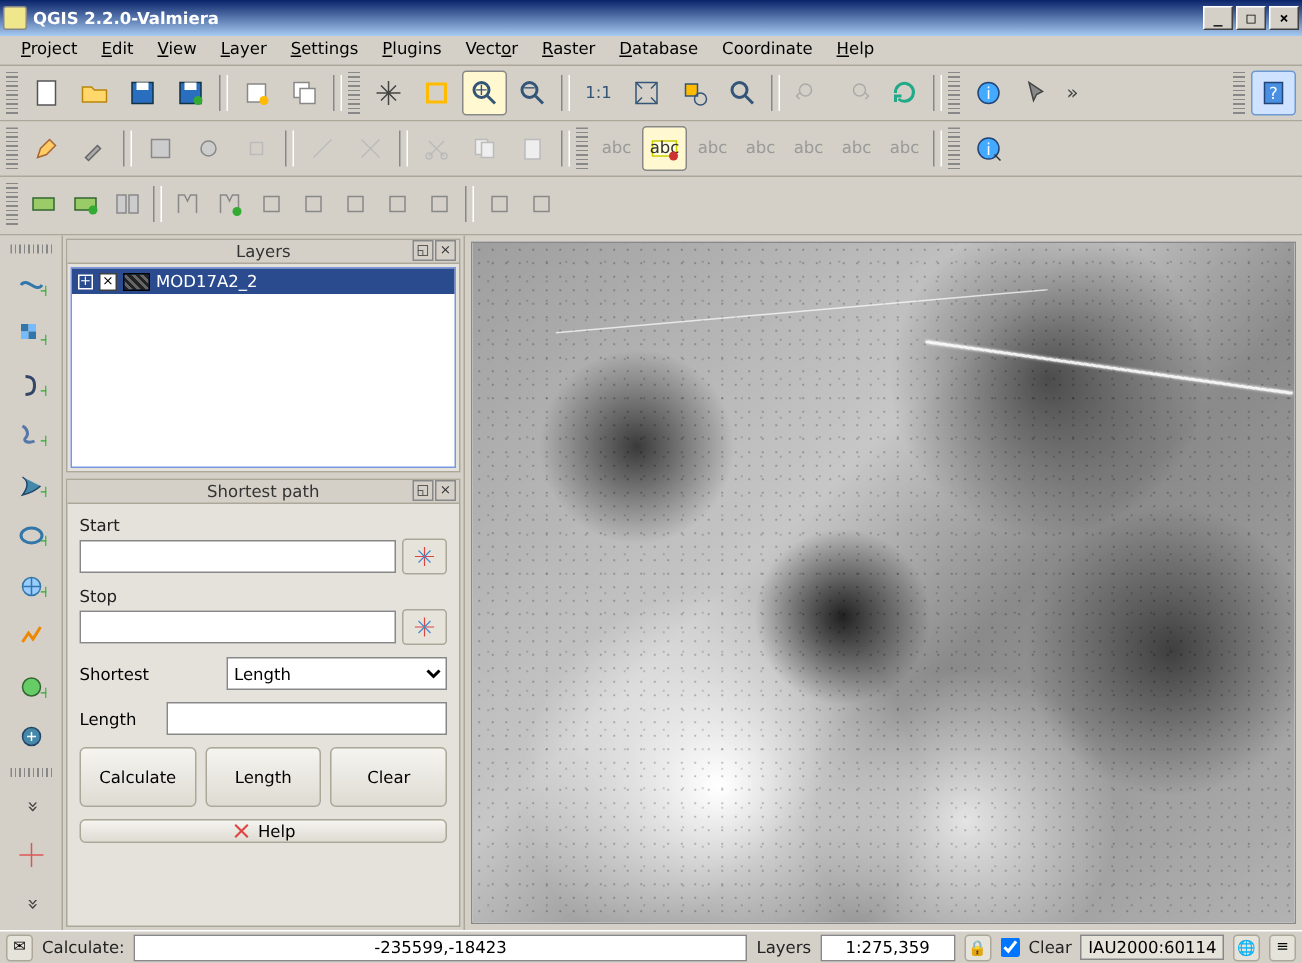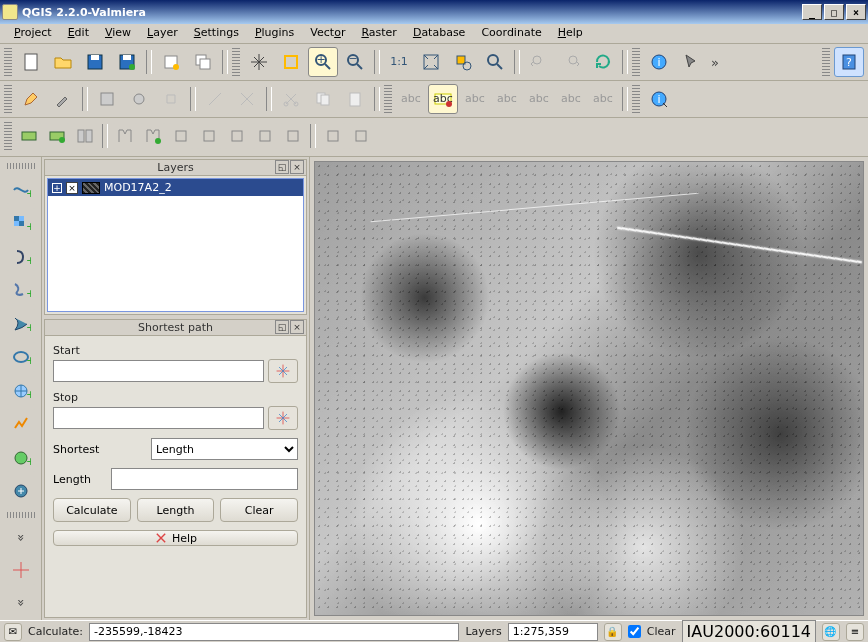--- a/index.html
+++ b/index.html
@@ -52,21 +52,21 @@
 
 .sp-body { padding: 8px; display:flex; flex-direction:column; gap:8px; }
 .field-row { display:flex; flex-direction:column; gap:2px;}
 .field-row label { color:#222; }
 .input-line { display:flex; gap:4px; align-items:center;}
 .input-line input[type=text] { flex:1; height:22px; border:1px solid #888; background:#fff; padding:0 4px;}
 .pickbtn { width:30px; height:24px; border:1px solid #aca899; border-radius:3px; background:#e6e3db; display:flex; align-items:center; justify-content:center; cursor:pointer;}
 .crit-row { display:flex; align-items:center; gap:8px;}
 .crit-row select { flex:1; height:22px; border:1px solid #888; background:#fff;}
 .btn-row { display:flex; gap:6px;}
-.btn-row button, .helpbtn { flex:1; height:24px; border:1px solid #aca899; border-radius:4px; background: linear-gradient(#f5f4f0,#dedbd2); cursor:pointer; display:flex; align-items:center; justify-content:center; gap:4px;}
+.btn-row button, .helpbtn { flex:1; height:40px; border:1px solid #aca899; border-radius:4px; background: linear-gradient(#f5f4f0,#dedbd2); cursor:pointer; display:flex; align-items:center; justify-content:center; gap:4px;}
 .helpbtn { width:100%; }
 
 
 .canvas-wrap { flex:1; background:#d4d0c8; padding:4px; }
 .canvas { width:100%; height:100%; background:#fff; border:1px solid #888; position:relative; overflow:hidden;}
 .raster { position:absolute; inset:0; 
   background:
     radial-gradient(circle at 20% 30%, rgba(0,0,0,.6), transparent 12%),
     radial-gradient(circle at 45% 55%, rgba(0,0,0,.7), transparent 15%),
     radial-gradient(circle at 70% 20%, rgba(0,0,0,.5), transparent 20%),
@@ -80,25 +80,25 @@
   background-image: radial-gradient(rgba(0,0,0,.35) 1px, transparent 1px),
                     radial-gradient(rgba(0,0,0,.25) 1px, transparent 1px);
   background-size: 9px 9px, 13px 13px; background-position: 0 0, 4px 6px; opacity:.6;}
 .river { position:absolute; top:18%; left:55%; width:45%; height:2px; background:rgba(255,255,255,.9); transform:rotate(8deg); box-shadow:0 0 2px #fff;}
 .river2 { position:absolute; top:10%; left:10%; width:60%; height:1px; background:rgba(255,255,255,.7); transform:rotate(-5deg);}
 
 
 .statusbar { height:22px; background:#d4d0c8; border-top:1px solid #fff; display:flex; align-items:center; padding:0 4px; gap:6px;}
 .statusbar .sicon { width:18px; height:18px; border:1px solid #aca899; border-radius:3px; background:#e6e3db; display:flex; align-items:center; justify-content:center; cursor:pointer; font-size:10px;}
 .statusbar label { color:#222; }
-.statusbar input[type=text] { height:18px; border:1px solid #888; background:#fff; padding:0 4px; text-align:left;}
+.statusbar input[type=text] { height:18px; border:1px solid #888; background:#fff; padding:0 4px; text-align:center;}
 .statusbar .coord { flex:1; min-width:100px;}
 .statusbar .scale { width:90px;}
 .statusbar .chk { width:13px;height:13px;}
-.statusbar .crs { border:1px solid #888; padding:1px 4px; background:#e6e3db; font-size:16px;}
+.statusbar .crs { border:1px solid #888; padding:1px 4px; background:#e6e3db; font-size:11px;}
 </style>
 </head>
 <body>
 
 <div class="titlebar">
   <div class="appicon"></div>
   <span>QGIS 2.2.0-Valmiera</span>
   <div class="winbtns">
     <div class="winbtn">_</div>
     <div class="winbtn">□</div>

